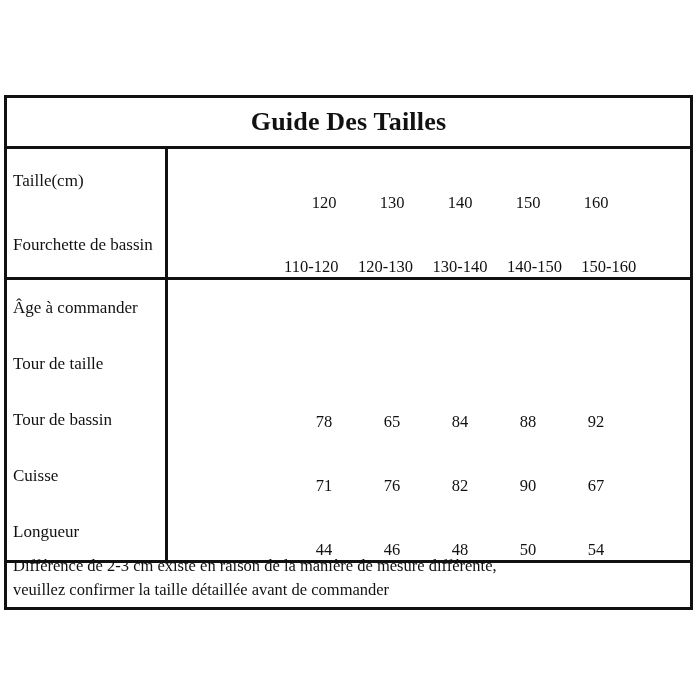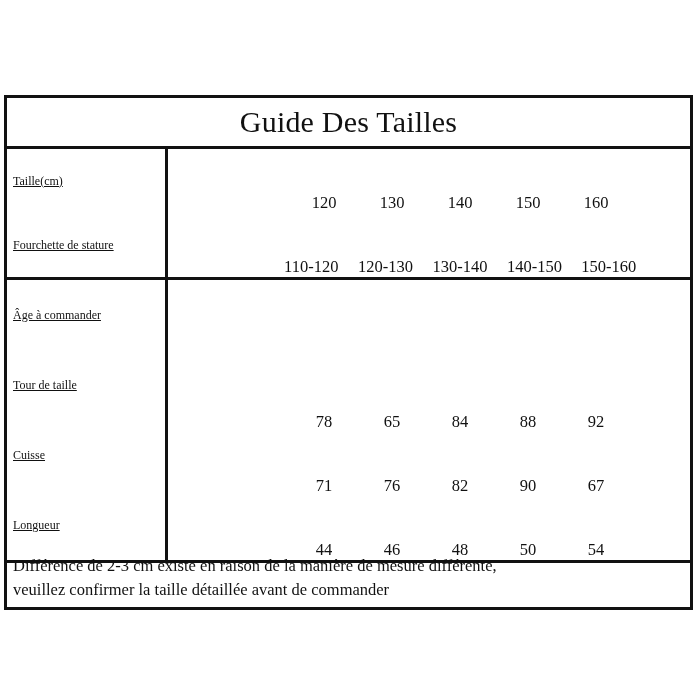--- a/index.html
+++ b/index.html
@@ -35,22 +35,22 @@
   .title-band {
     height: 51px;
     flex: 0 0 51px;
     border-bottom: 3px solid #111111;
     display: flex;
     align-items: center;
     justify-content: center;
     box-sizing: border-box;
   }
   .title-text {
-    font-size: 30px;
-    font-weight: normal;
+    font-size: 26px;
+    font-weight: bold;
     letter-spacing: 0.2px;
     white-space: nowrap;
   }
 
   
   .table-body {
     flex: 1 1 auto;
     display: flex;
     flex-direction: column;
     min-height: 0;
@@ -89,23 +89,22 @@
     flex-direction: column;
     min-width: 0;
   }
 
   .lbl-cell {
     flex: 1 1 0;
     display: flex;
     align-items: center;
     padding-left: 6px;
     box-sizing: border-box;
-    font-size: 12px;
-    white-space: nowrap;
-    text-decoration: underline;
+    font-size: 17px;
+    white-space: nowrap;
   }
   .val-cell {
     flex: 1 1 0;
     display: flex;
     align-items: center;
     box-sizing: border-box;
     min-width: 0;
   }
 
   
@@ -156,21 +155,21 @@
   <div class="title-band">
     <div class="title-text">Guide Des Tailles</div>
   </div>
 
   <div class="table-body">
 
     <div class="row-group group-top">
       <div class="grp-inner">
         <div class="label-col" id="labels-top">
             <div class="lbl-cell">Taille(cm)</div>
-            <div class="lbl-cell">Fourchette de stature</div>
+            <div class="lbl-cell">Fourchette de bassin</div>
           </div>
         <div class="data-col" id="values-top">
             <div class="val-cell">
               <div class="vals">
                 <span>120</span>
                 <span>130</span>
                 <span>140</span>
                 <span>150</span>
                 <span>160</span>
               </div>
@@ -186,20 +185,21 @@
             </div>
           </div>
       </div>
     </div>
 
     <div class="row-group group-bottom">
       <div class="grp-inner">
         <div class="label-col" id="labels-bottom">
             <div class="lbl-cell">Âge à commander</div>
             <div class="lbl-cell">Tour de taille</div>
+            <div class="lbl-cell">Tour de bassin</div>
             <div class="lbl-cell">Cuisse</div>
             <div class="lbl-cell">Longueur</div>
           </div>
         <div class="data-col" id="values-bottom">
             <div class="val-cell">
               <div class="vals">
                 <span></span>
                 <span></span>
                 <span></span>
                 <span></span>

